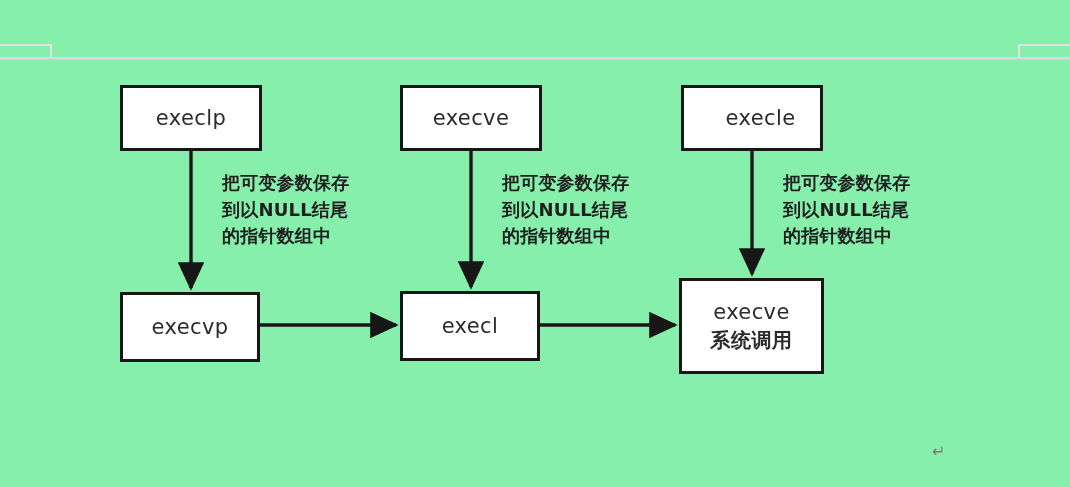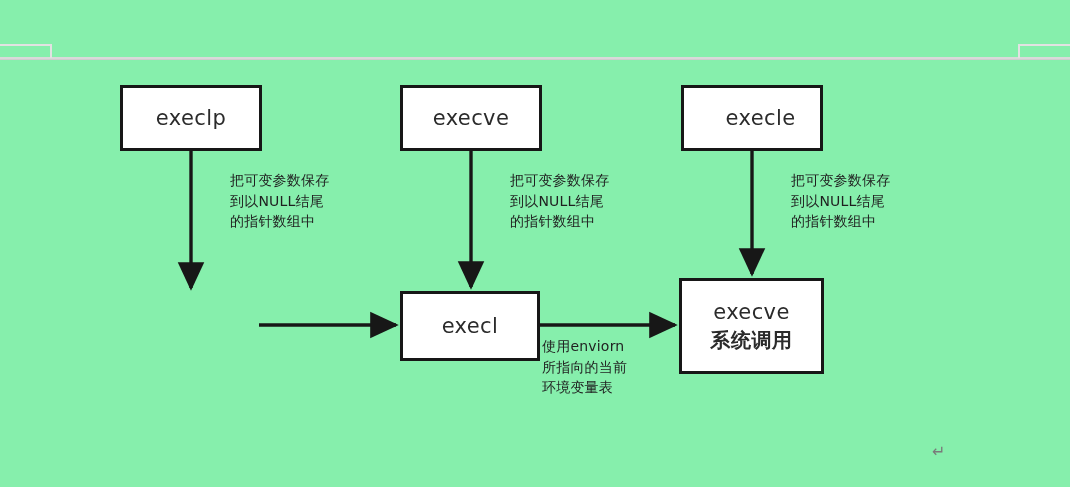--- a/index.html
+++ b/index.html
@@ -90,28 +90,27 @@
     position: absolute;
     left: 0; top: 0;
     width: 1070px;
     height: 487px;
     z-index: 2;
   }
 
   
   .caption {
     position: absolute;
-    font-size: 14px;
-    font-weight: 400;
+    font-size: 18px;
+    font-weight: 700;
     color: #1f1f1f;
     line-height: 1.48;
     white-space: pre-line;
     letter-spacing: 0.2px;
     z-index: 4;
-    margin-left: 8px;
   }
   #cap-execlp { left: 222px; top: 170px; }
   #cap-execl  { left: 502px; top: 170px; }
   #cap-execle { left: 783px; top: 170px; }
   #cap-vp-v   { left: 254px; top: 336px; }
   #cap-v-ve   { left: 534px; top: 336px; }
 
   
   .return-mark {
     position: absolute;
@@ -156,20 +155,23 @@
     </div>
 
     <div class="node" id="node-execl">
       <span class="node-title">execve</span>
     </div>
 
     <div class="node" id="node-execle">
       <span class="node-title">execle</span>
     </div>
 
+    <div class="node" id="node-execvp">
+      <span class="node-title">execvp</span>
+    </div>
 
     <div class="node" id="node-execv">
       <span class="node-title">execl</span>
     </div>
 
     <div class="node" id="node-execve">
       <span class="node-title">execve</span>
       <span class="node-sub">系统调用</span>
     </div>
 
@@ -179,21 +181,18 @@
 
     <div class="caption" id="cap-execl">把可变参数保存
 到以NULL结尾
 的指针数组中</div>
 
     <div class="caption" id="cap-execle">把可变参数保存
 到以NULL结尾
 的指针数组中</div>
 
 
-    <div class="caption" id="cap-v-ve">使用enviorn
-所指向的当前
-环境变量表</div>
 
   </div>
 
   <div class="return-mark">↵</div>
 
 </div>
 
 </body></html>

